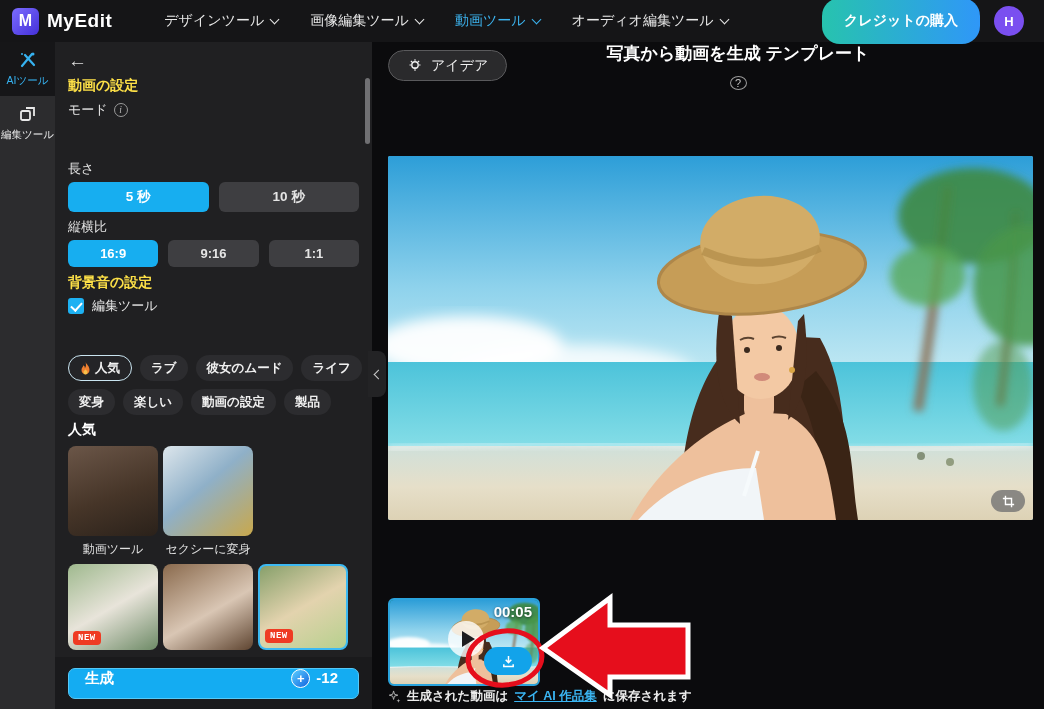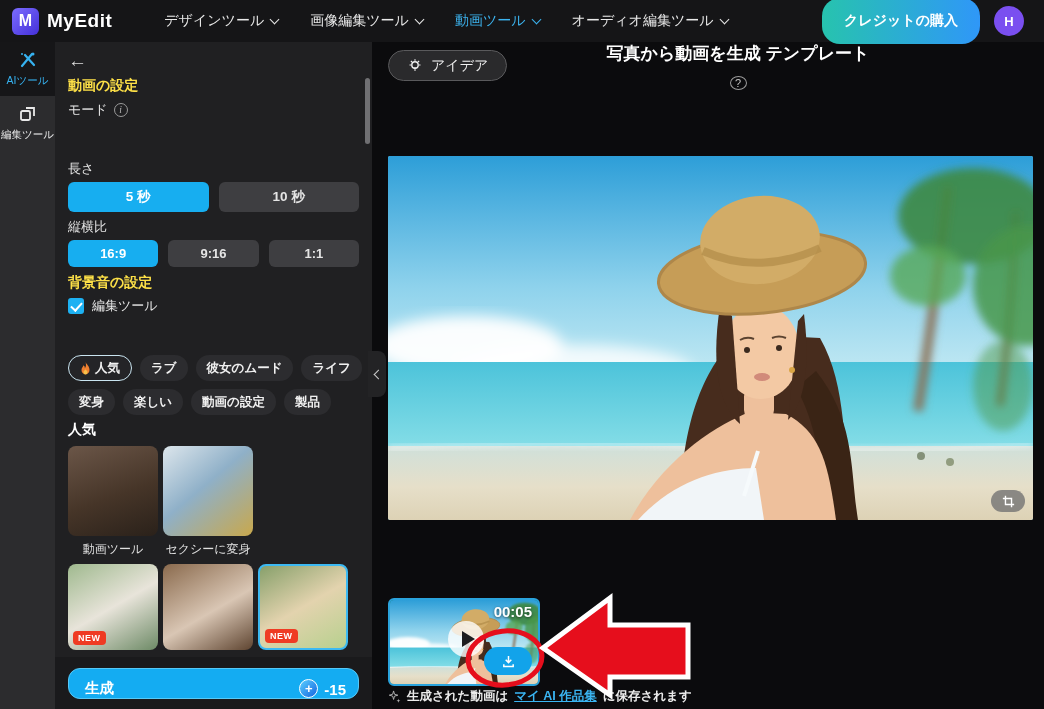--- a/index.html
+++ b/index.html
@@ -43,26 +43,26 @@
   .tab { flex:1; text-align:center; padding:8px 0 10px; font-size:13.5px; font-weight:bold; color:#c9c9c9; position:relative; cursor:pointer; }
   .tab.active { color:#2eb3f2; }
   .tab.active::after { content:""; position:absolute; left:0; right:0; bottom:-1px; height:3px; background:#2eb3f2; border-radius:2px; }
   .chips { display:flex; gap:8px; }
   .chip { height:26px; display:inline-flex; align-items:center; gap:4px; padding:0 11px; border-radius:14px; background:#2c2c2f; color:#f0f0f0; font-size:12.5px; font-weight:bold; cursor:pointer; white-space:nowrap; }
   .chip.hot { background:#242427; border:1px solid #c9e4f0; }
   .section-title { font-size:14px; font-weight:bold; color:#fff; }
   .thumb-grid { display:flex; gap:5px; }
   .tpl { width:90px; cursor:pointer; }
   .tpl-img { width:90px; height:90px; border-radius:8px; position:relative; overflow:hidden; }
-  .tpl-img.short { height:86px; }
+  .tpl-img.short { height:86px;font-family:Liberation Mono, monospace; }
   .tpl-img.sel { border:2px solid #3cb9f2; }
   .tpl-label { font-size:12px; color:#e0e0e0; text-align:center; margin-top:5px; white-space:nowrap; }
   .new-badge { position:absolute; left:5px; bottom:5px; background:#ef3b23; color:#fff; font-size:9px; font-weight:bold; padding:2px 5px; border-radius:4px; letter-spacing:.5px; }
   .gen-bar { position:absolute; left:0; right:0; bottom:0; height:52px; background:#1a1a1c; display:flex; align-items:center; justify-content:center; }
-  .gen-btn { width:291px; height:31px; border-radius:12px; background:#14acf2; border:1px solid #55c9f8; display:flex; align-items:flex-end; padding:0 12px 0 16px; cursor:pointer; }
+  .gen-btn { width:291px; height:31px; border-radius:7px; background:#14acf2; border:1px solid #55c9f8; display:flex; align-items:flex-start; padding:0 20px 0 16px; cursor:pointer; }
   .gen-label { font-size:14.5px; font-weight:bold; color:#fff; flex:1; text-align:left; }
   .coin { width:19px; height:19px; border-radius:50%; background:linear-gradient(135deg,#5bd0ff,#1464e0); border:1.5px solid #fff; color:#fff; font-size:13px; font-weight:bold; display:flex; align-items:center; justify-content:center; margin-right:6px; }
   .gen-cost { font-size:15px; font-weight:bold; color:#fff; }
   .scrollbar-thumb { position:absolute; right:2px; top:36px; width:5px; height:66px; border-radius:3px; background:#707073; cursor:pointer; }
   .collapse-handle { position:absolute; left:368px; top:351px; width:18px; height:46px; background:#232325; border-radius:0 8px 8px 0; display:flex; align-items:center; justify-content:center; z-index:16; cursor:pointer; }
   .collapse-handle .chevl { width:7px; height:7px; border-left:1.6px solid #ccc; border-bottom:1.6px solid #ccc; transform:rotate(45deg); margin-left:3px; }
 
   
   .main { position:absolute; top:42px; left:372px; right:0; bottom:0; background:#0b0b0d; }
   .main-header { position:absolute; top:8px; left:0; right:0; height:34px; }
@@ -263,21 +263,21 @@
       <div class="tpl">
         <div class="tpl-img short sel" style="background:linear-gradient(150deg,#87a06b,#e3d3ae 50%,#b7d08e)">
           <span class="new-badge">NEW</span>
         </div>
       </div>
     </div>
     <div class="gen-bar">
       <div class="gen-btn">
         <span class="gen-label">生成</span>
         <span class="coin">+</span>
-        <span class="gen-cost">-15</span>
+        <span class="gen-cost">-12</span>
       </div>
     </div>
     <div class="scrollbar-thumb"></div>
   </div>
 
   <div class="collapse-handle">
     <span class="chevl"></span>
   </div>
 
   <div class="main">

